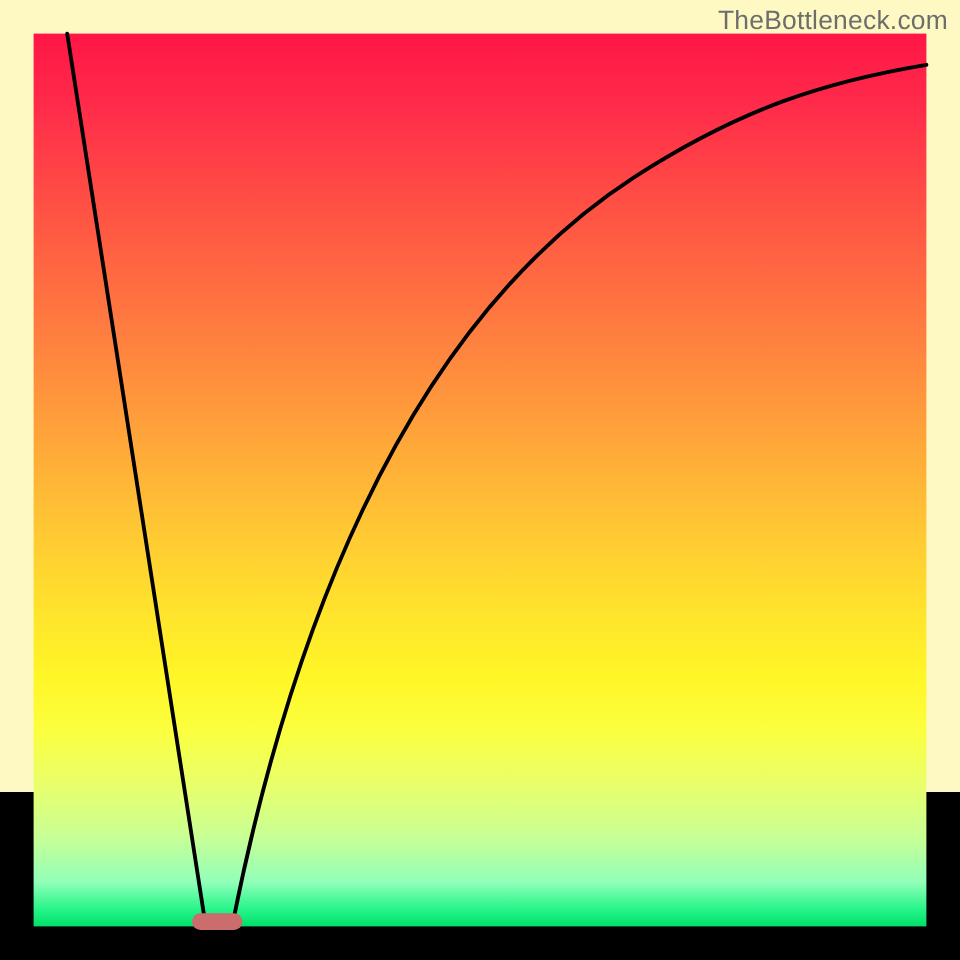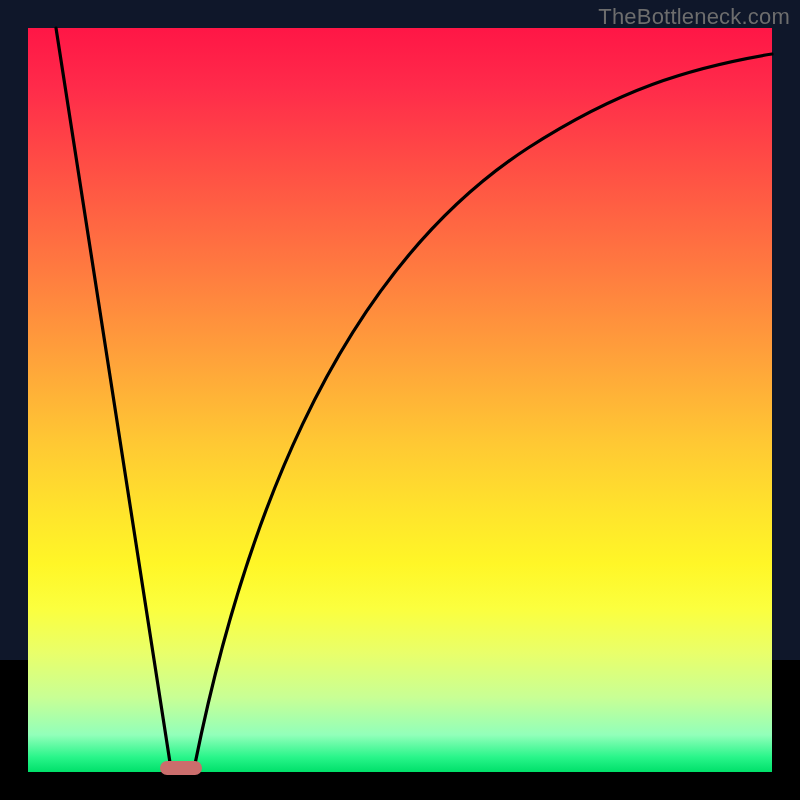--- a/index.html
+++ b/index.html
@@ -10,21 +10,21 @@
     overflow: hidden;
     background: #000;
     font-family: Arial, Helvetica, sans-serif;
   }
   .frame {
     position: absolute;
     left: 0;
     top: 0;
     width: 800px;
     height: 660px;
-    background: #0f172a;
+    background: #fef9c3;
   }
   .plot {
     position: absolute;
     left: 28px;
     top: 28px;
     width: 744px;
     height: 744px;
     
     background: linear-gradient(to bottom,
       #ff1646 0%,

